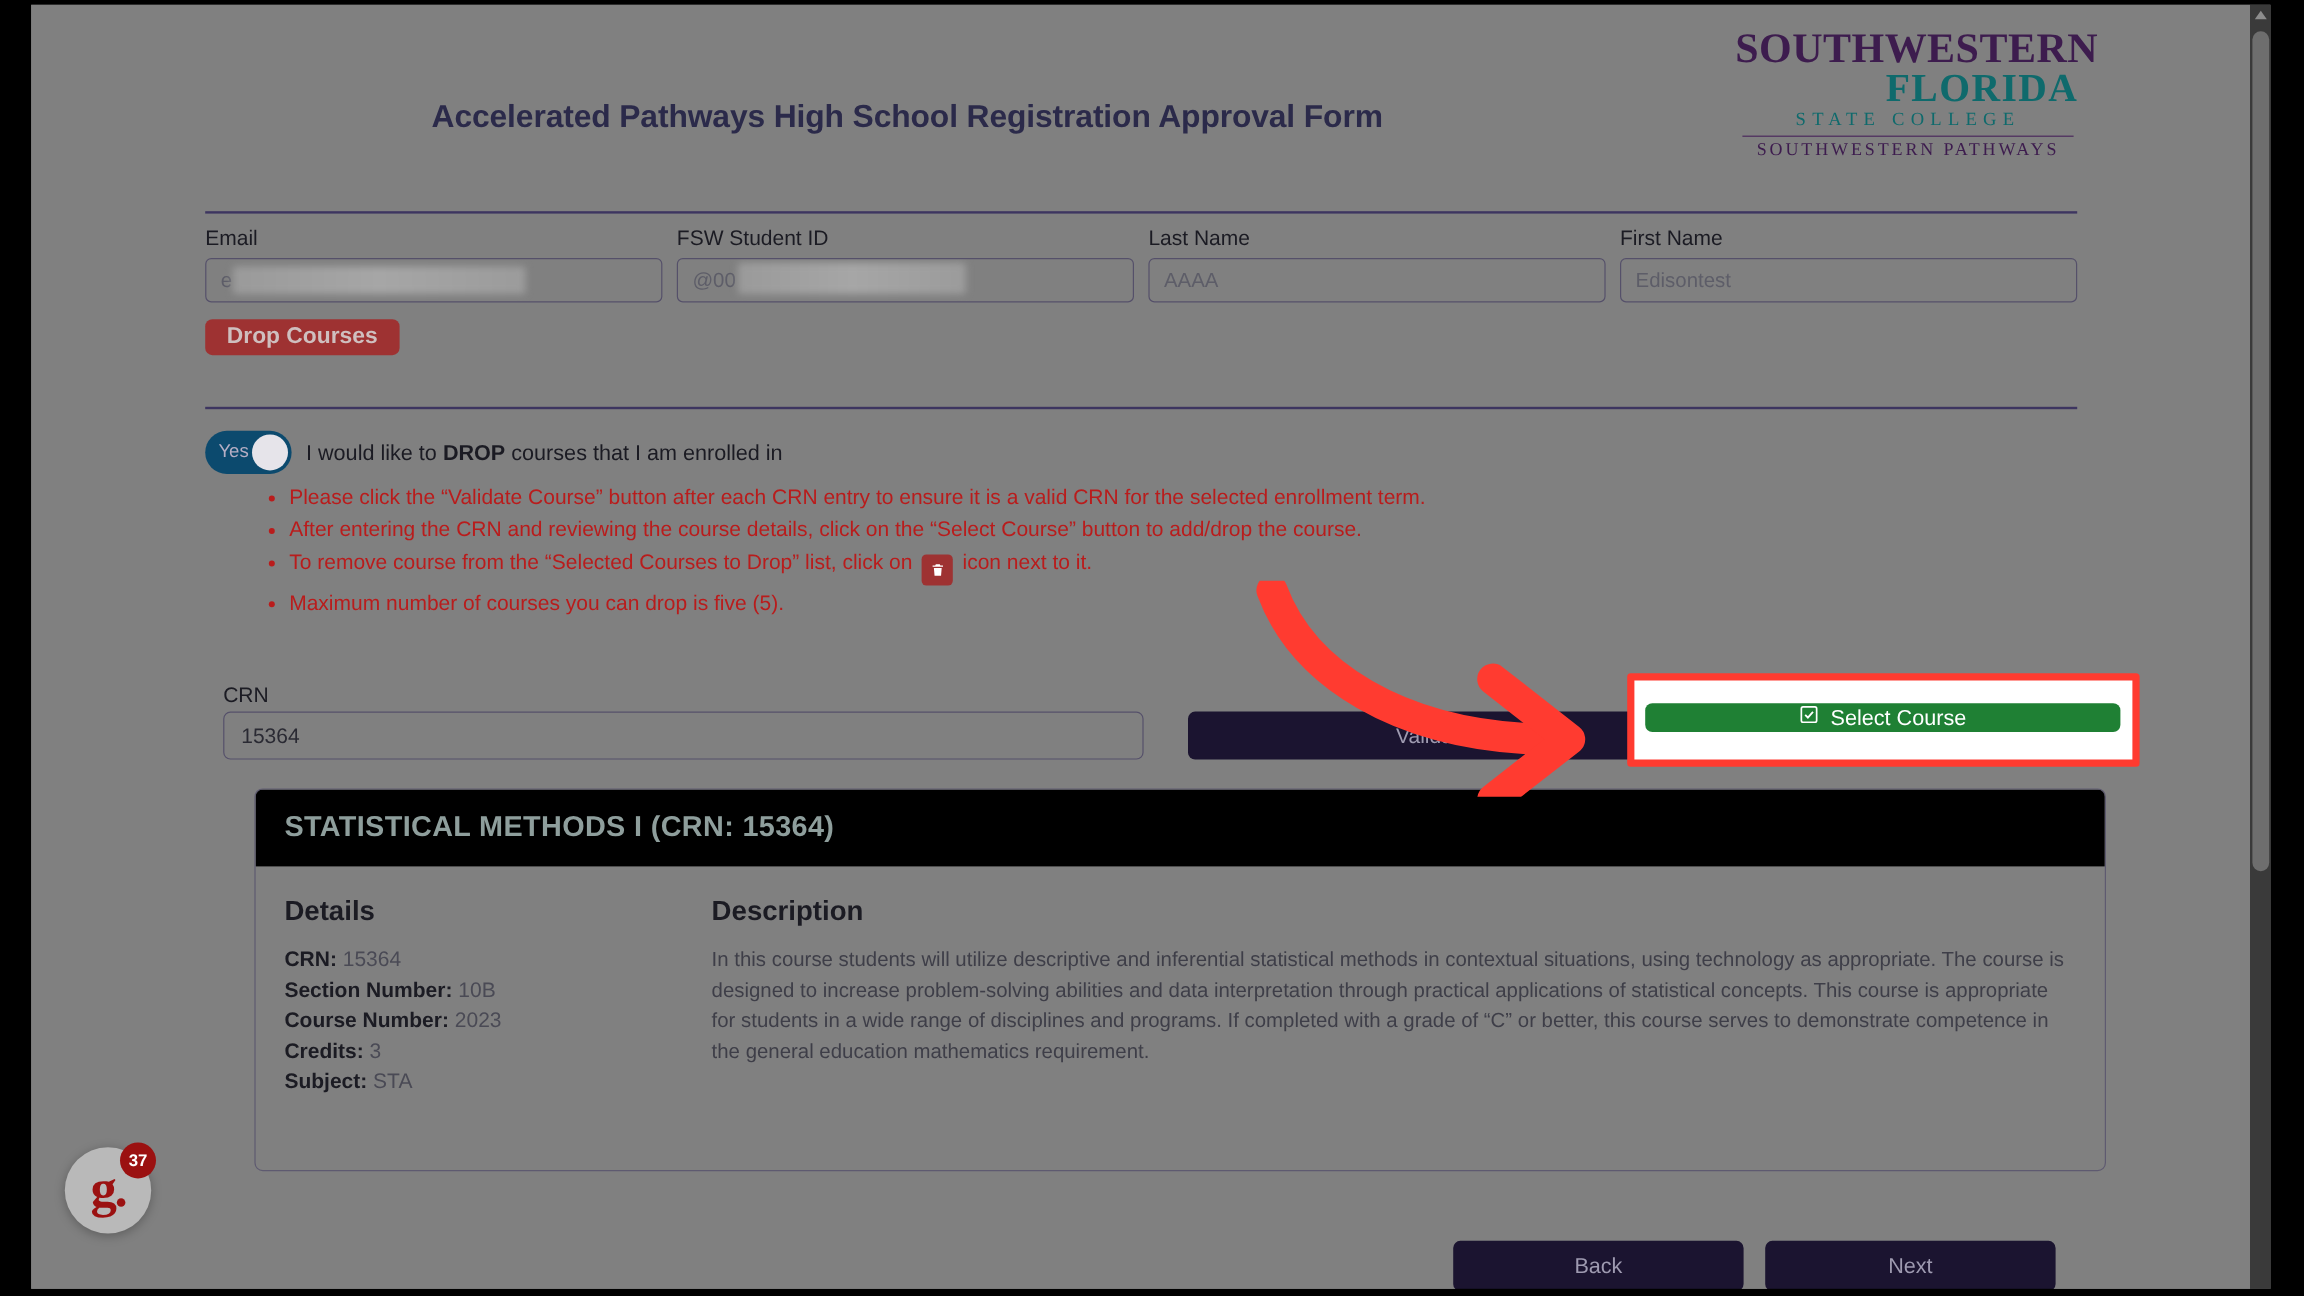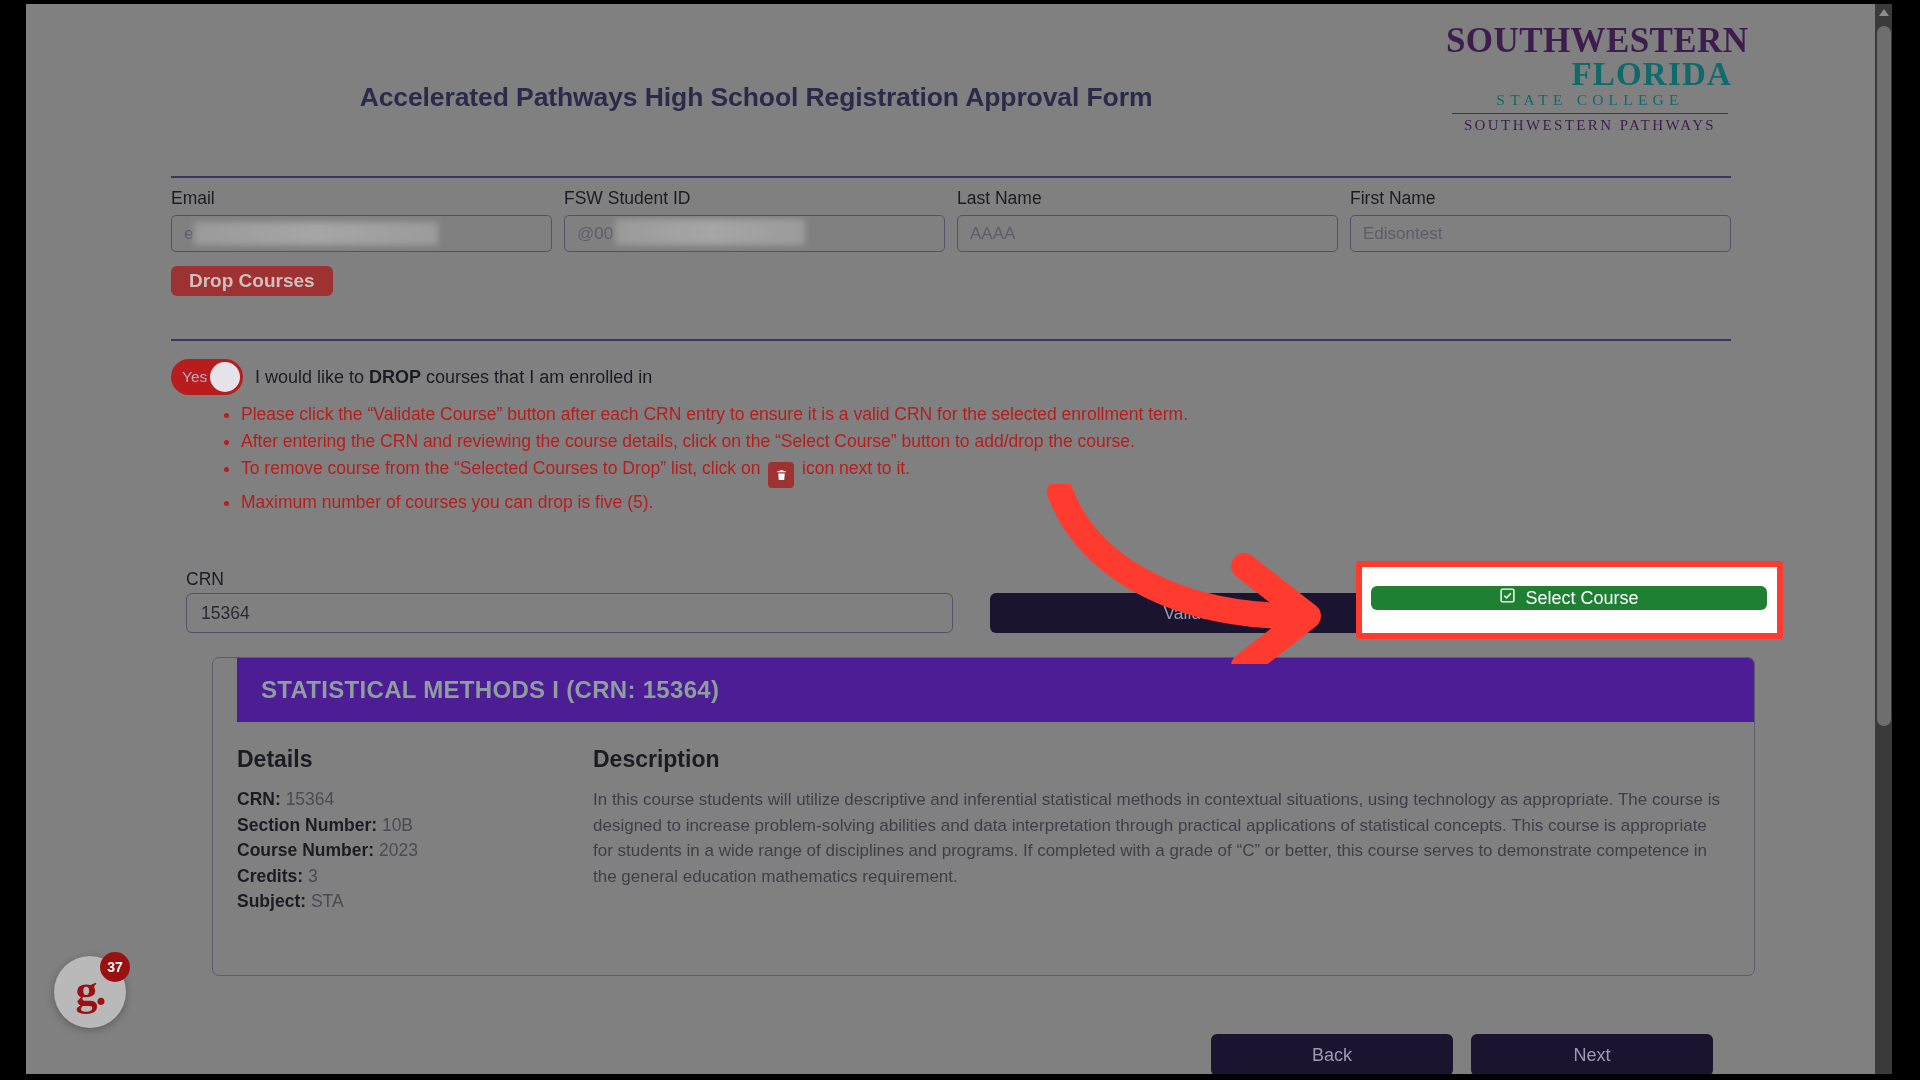--- a/index.html
+++ b/index.html
@@ -145,21 +145,21 @@
     border:none; cursor:pointer;
   }
 
   
   #toggle-row {
     position:absolute; left:145px; top:355px;
     display:flex; align-items:center; gap:12px;
   }
   #toggle-switch {
     width:72px; height:36px; border-radius:18px;
-    background:#b91c1c; position:relative; cursor:pointer;
+    background:#0c4a6e; position:relative; cursor:pointer;
     display:flex; align-items:center;
   }
   #toggle-yes {
     position:absolute; left:11px; font-size:15.5px; color:#b5aec4;
   }
   #toggle-knob {
     position:absolute; right:3px; top:3px;
     width:30px; height:30px; border-radius:50%;
     background:#e6e4ea;
   }
@@ -231,26 +231,25 @@
 
   
   #course-card {
     position:absolute; left:186px; top:653px;
     width:1543px;
     border:1px solid #5e5a70;
     border-radius:7px;
     overflow:hidden;
   }
   #course-card-header {
-    background:#4c1d95;
+    background:#000000;
     padding:18px 24px;
     font-size:24px; font-weight:bold;
     color:#8e9e9c;
     letter-spacing:0.3px;
-    margin-left:24px;
   }
   #course-card-body {
     display:flex; padding:24px 24px 60px 24px;
   }
   .card-col-details { width:356px; }
   .card-col-desc { flex:1; }
   .card-heading {
     font-size:23px; font-weight:bold; color:#1b1b23; margin-bottom:14px;
   }
   .detail-line {

